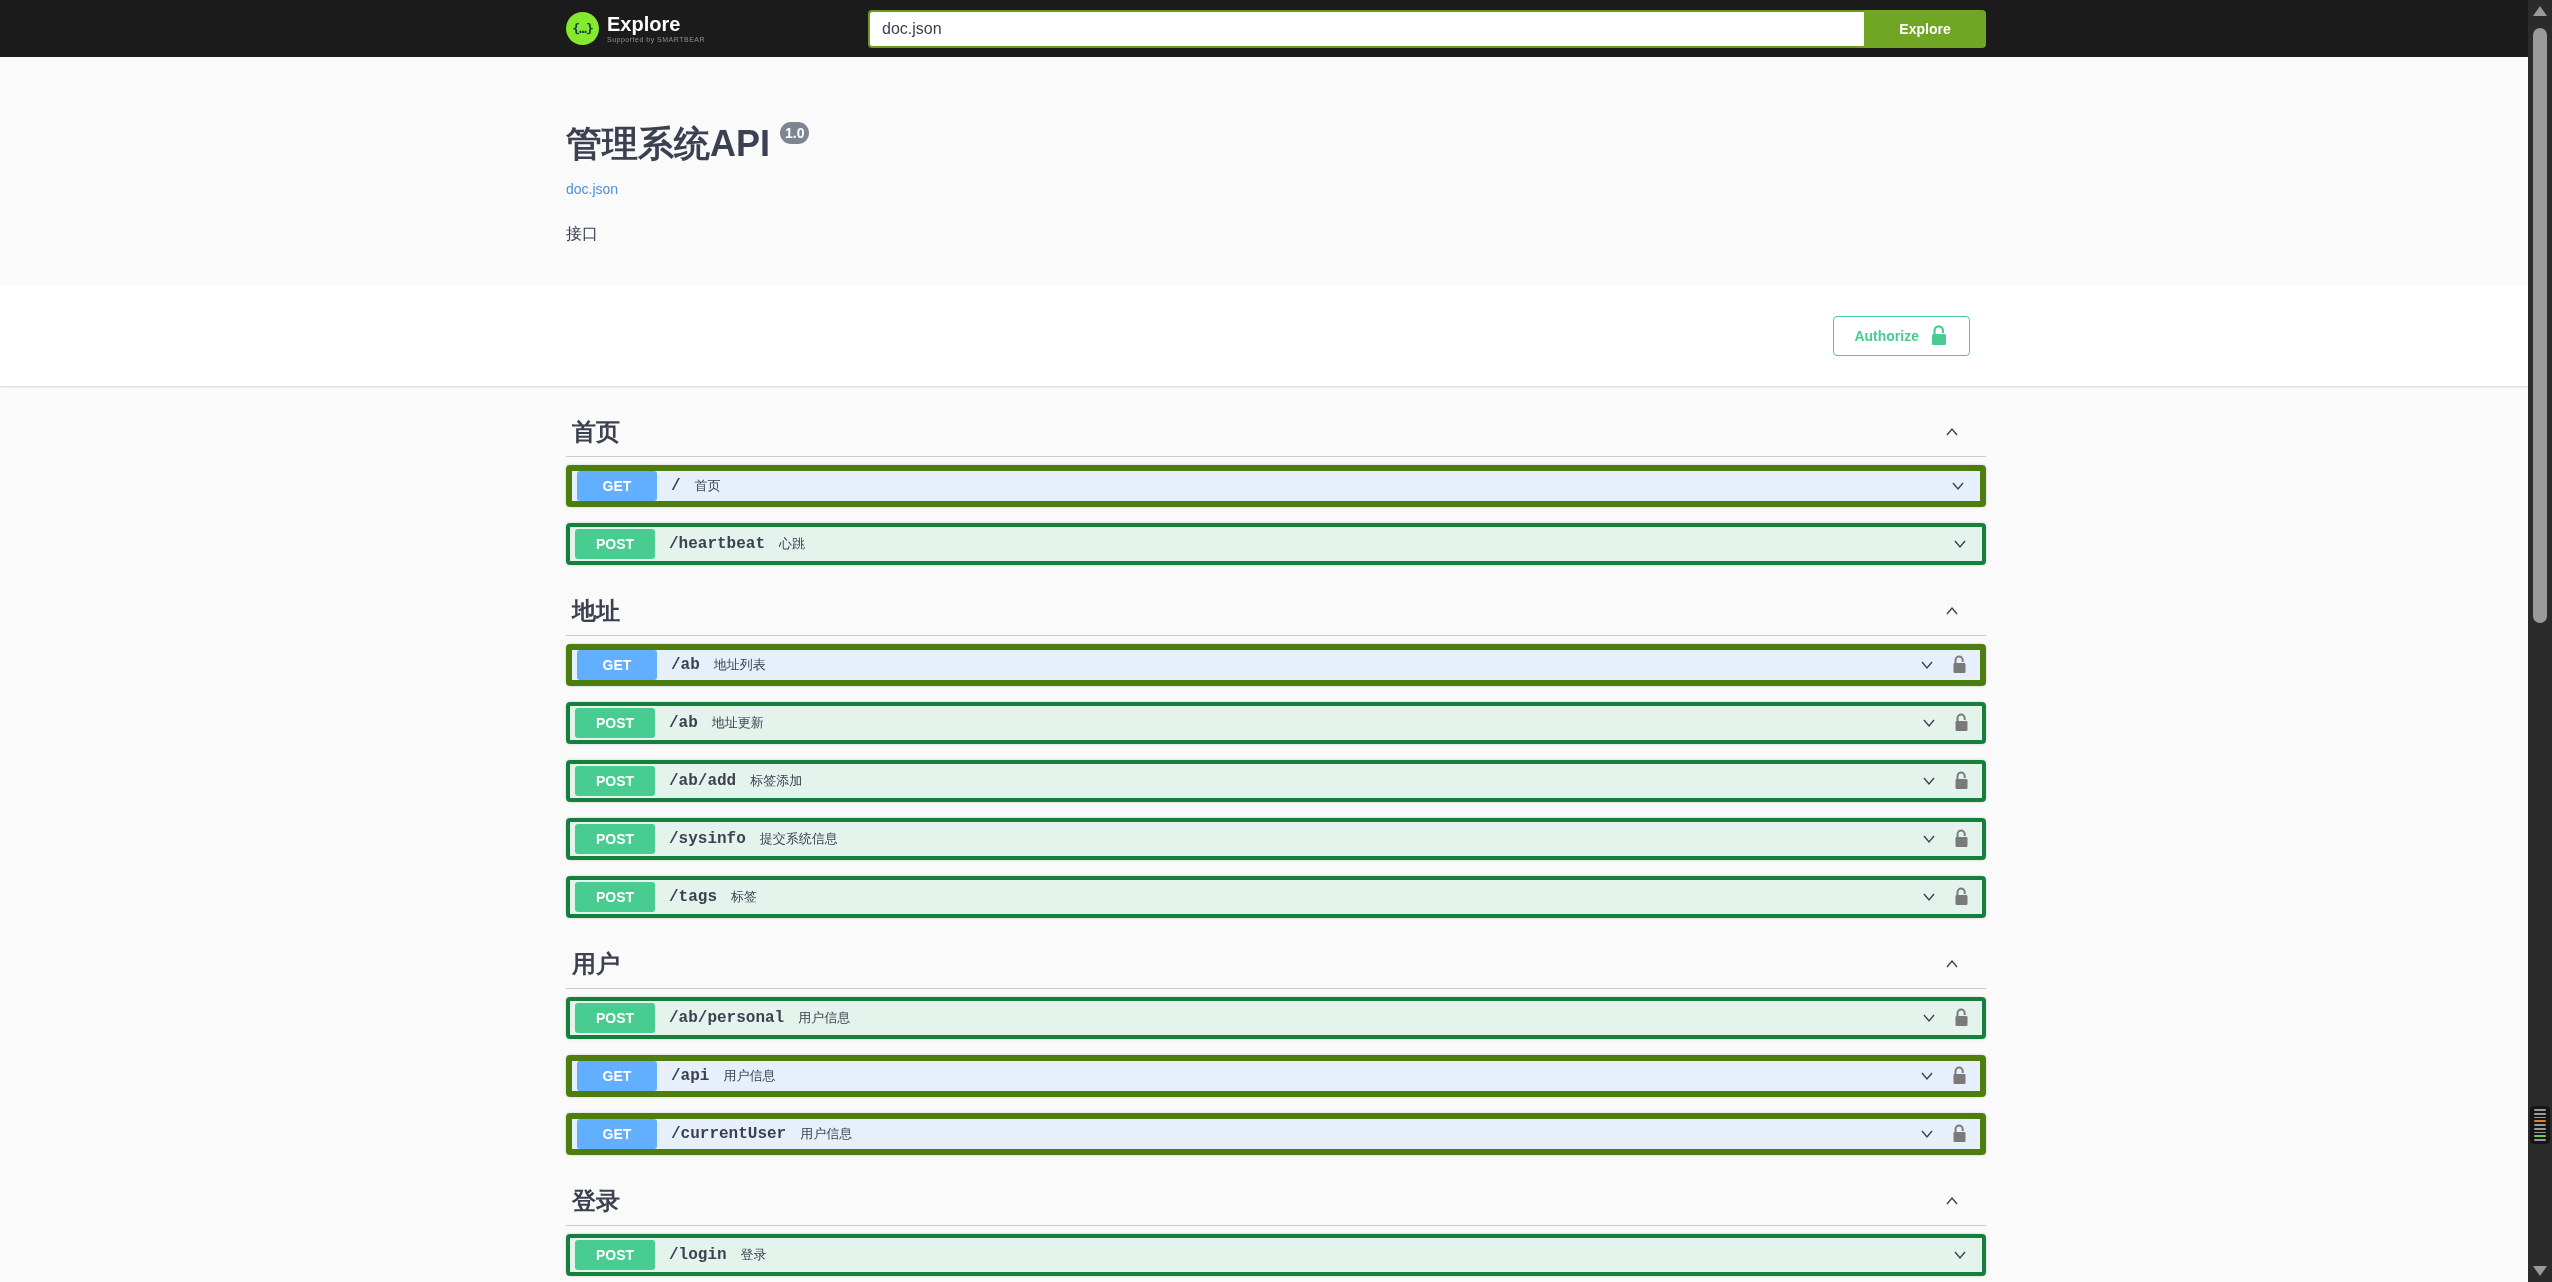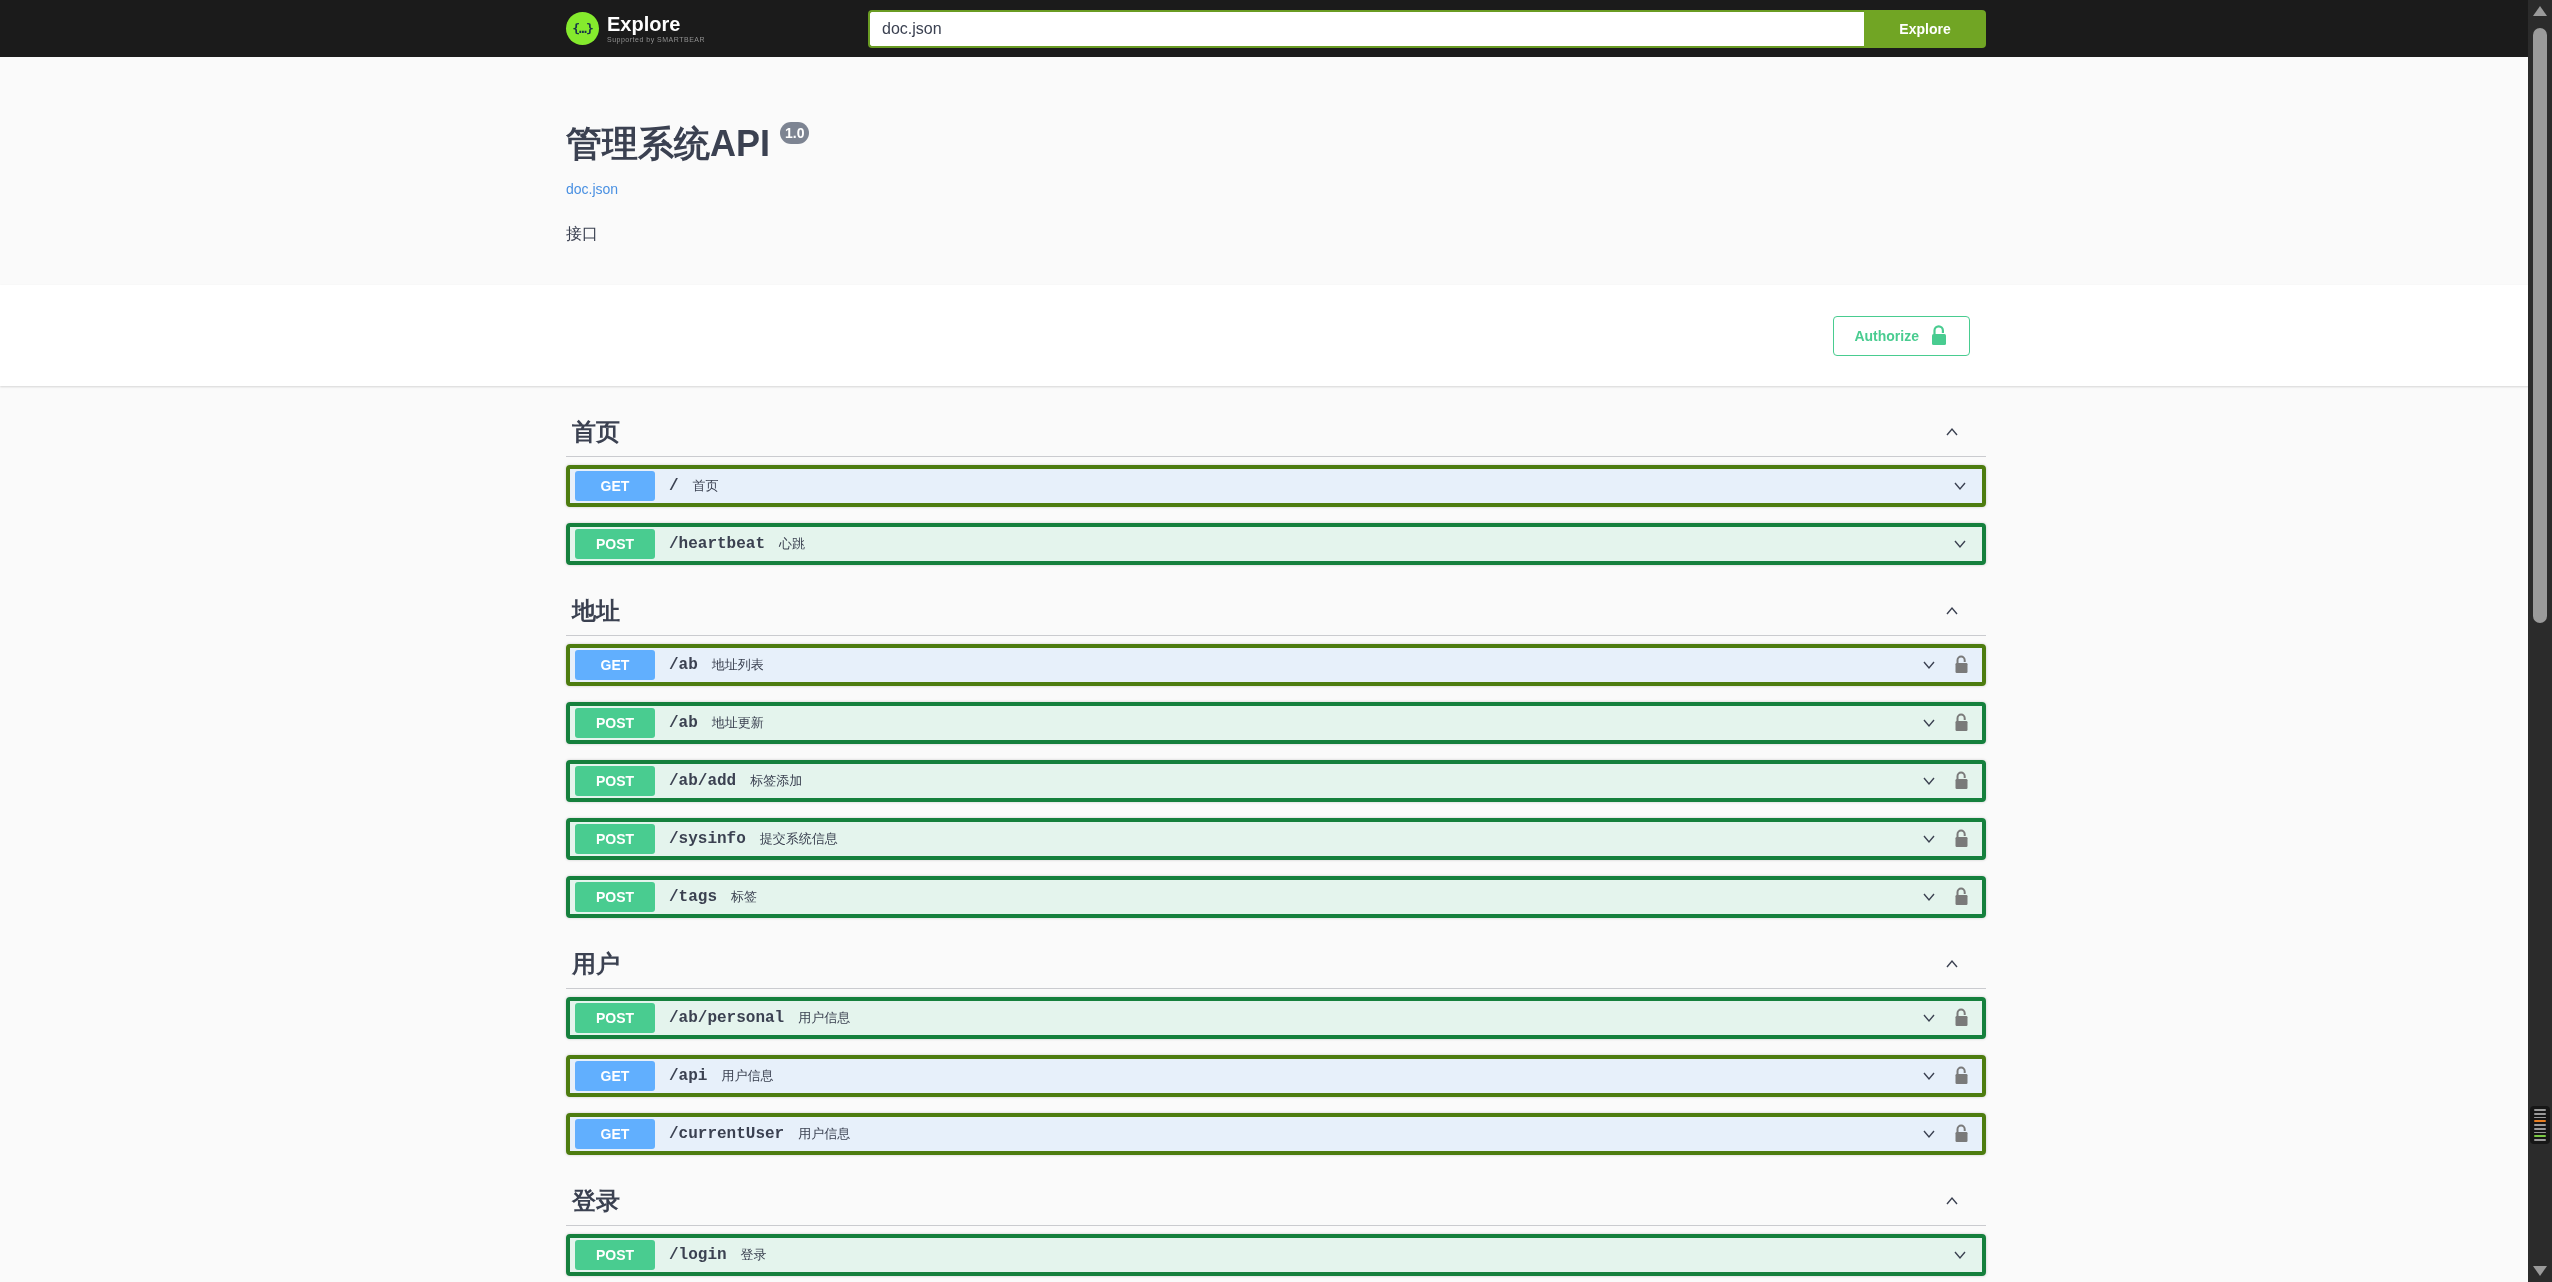--- a/index.html
+++ b/index.html
@@ -41,21 +41,21 @@
 
   
   .sections { padding-bottom:60px; }
   .opblock-tag { margin-top:22px; padding:8px 24px 8px 6px; border-bottom:1px solid rgba(59,65,81,.25);
     display:flex; align-items:center; justify-content:space-between; cursor:pointer; }
   .opblock-tag .tag-title { font-size:24px; font-weight:600; color:#3b4151; }
   .tag-arrow { background:none; border:none; cursor:pointer; padding:0; display:flex; }
   .section-rows { padding-top:8px; }
   .opblock { height:42px; border-radius:4px; margin-bottom:16px; display:flex; align-items:center;
     box-shadow:0 0 3px rgba(0,0,0,.19); cursor:pointer; padding:0 12px 0 5px; }
-  .opblock.get  { background:rgba(97,175,254,.12); border:4px solid #4d7c0f; }
+  .opblock.get  { background:rgba(97,175,254,.12); border:6px solid #4d7c0f; }
   .opblock.post { background:rgba(73,204,144,.12); border:4px solid #15803d; }
   .method-badge { min-width:80px; height:30px; border-radius:3px; color:#fff; font-weight:bold; font-size:14px;
     display:flex; align-items:center; justify-content:center; font-family:"Liberation Sans",sans-serif; }
   .opblock.get  .method-badge { background:#61affe; }
   .opblock.post .method-badge { background:#49cc90; }
   .op-path { font-family:"Liberation Mono", monospace; font-size:16px; font-weight:bold; color:#3b4151; margin-left:14px; }
   .op-summary { font-size:13px; color:#3b4151; margin-left:14px; }
   .op-spacer { flex:1; }
   .icon-btn { background:none; border:none; padding:0; cursor:pointer; display:flex; align-items:center; }
   .lock-btn { margin-left:14px; }

